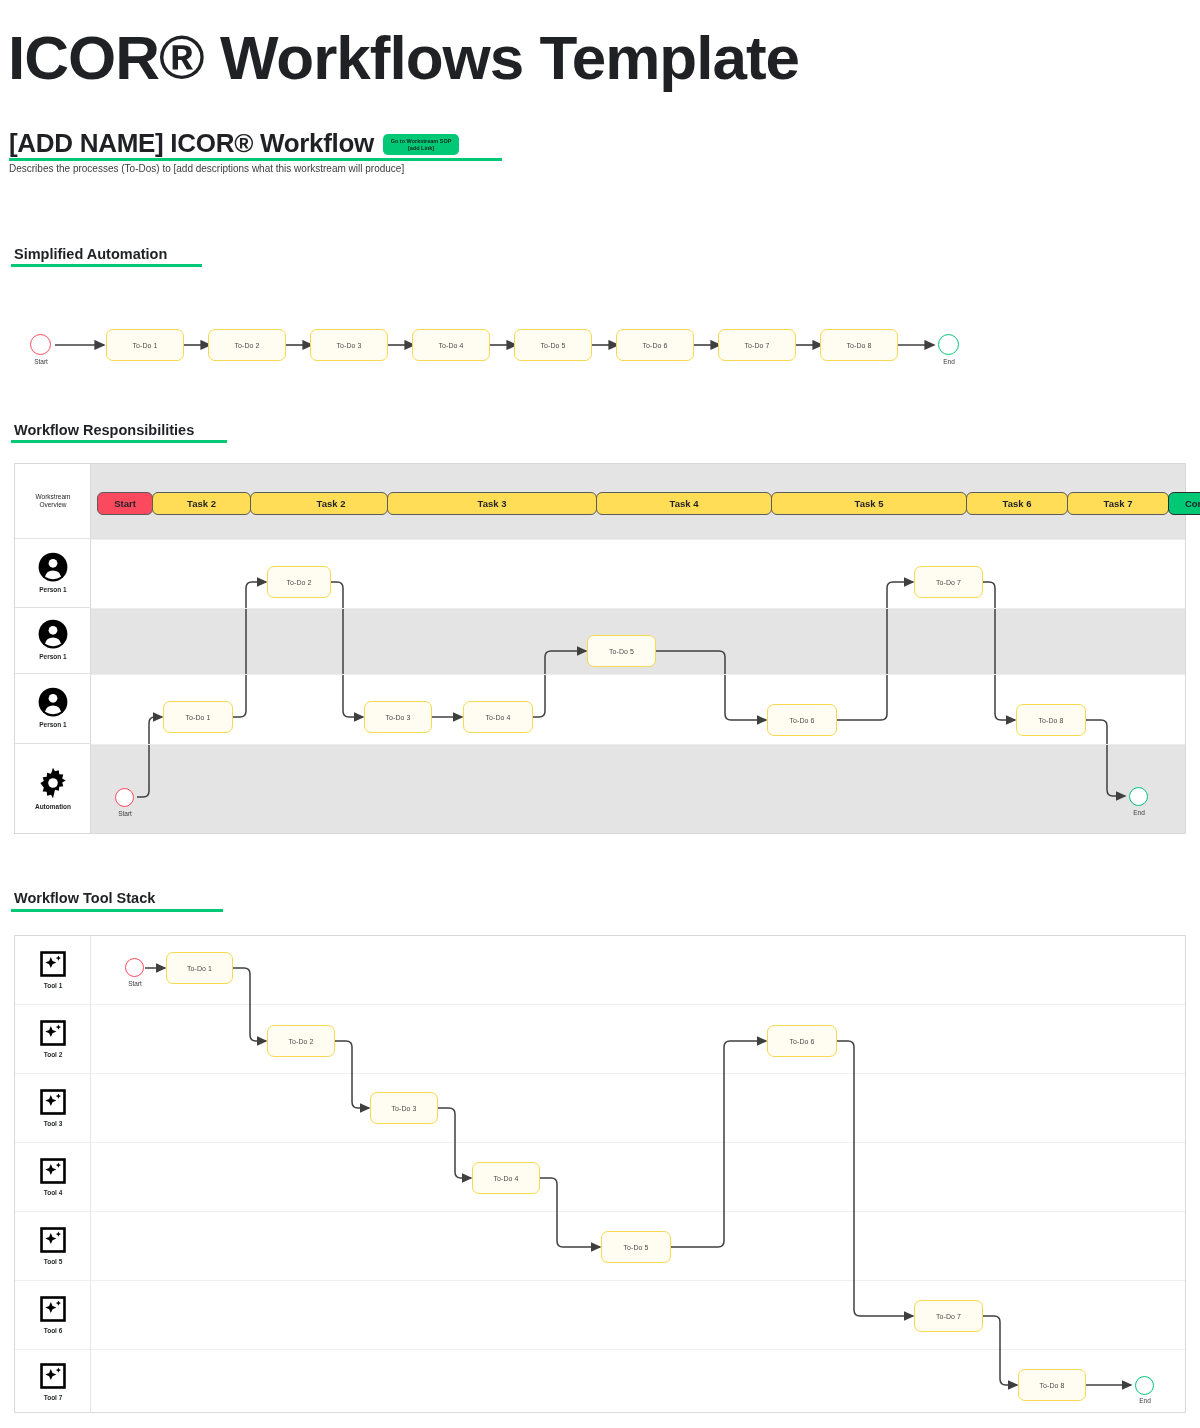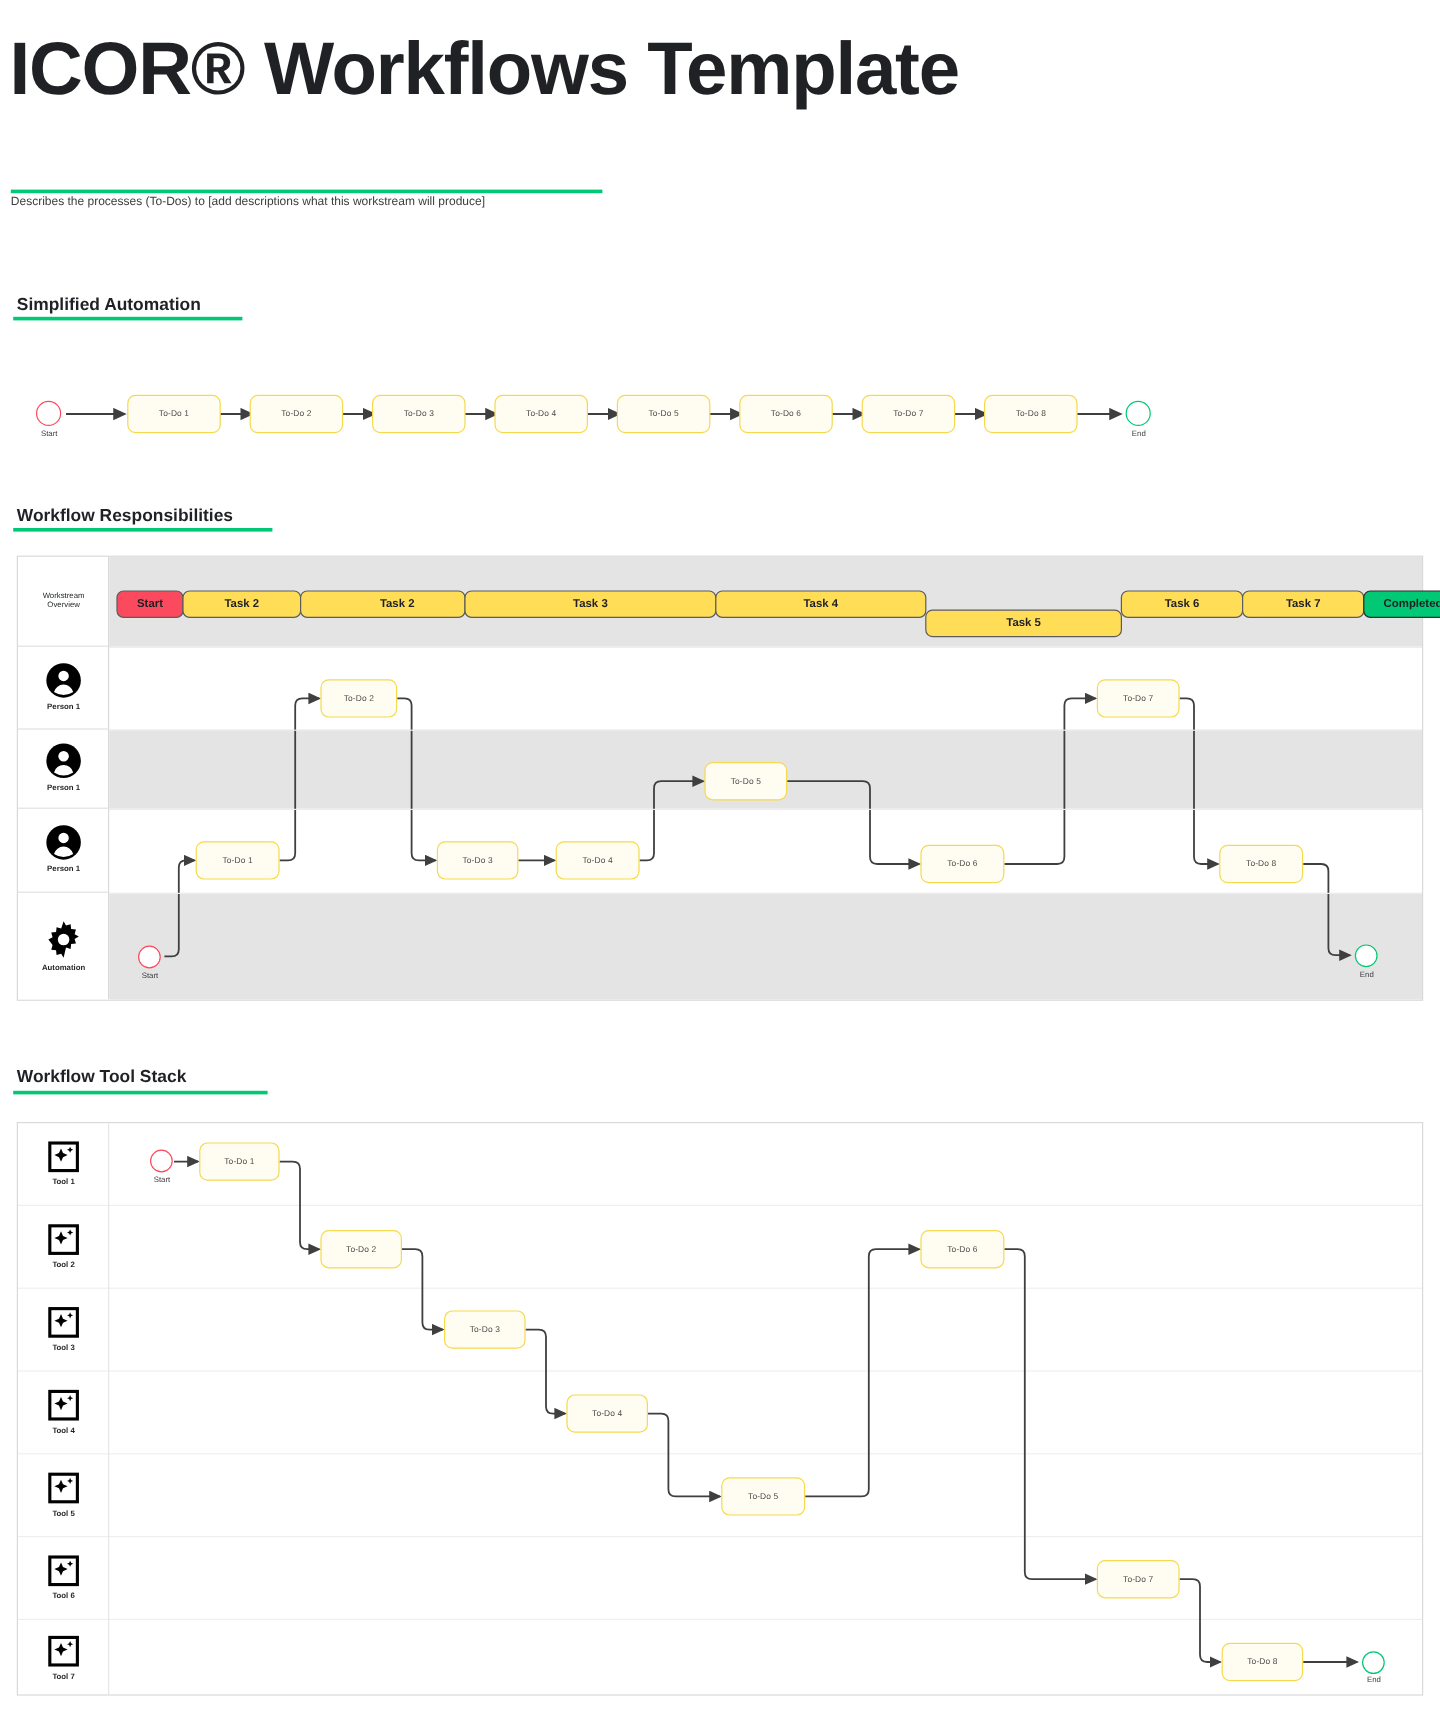--- a/index.html
+++ b/index.html
@@ -218,20 +218,24 @@
 
   svg { display: block; overflow: visible; }
 </style>
 </head>
 <body>
 
 <div class="page">
 
   <div class="doc-title">ICOR® Workflows Template</div>
 
+  <div class="sub-head-wrap">
+    <span class="sub-head">[ADD NAME] ICOR® Workflow</span>
+    <span class="sop-badge">Go to Workstream SOP [add Link]</span>
+  </div>
   <div class="sub-underline"></div>
   <div class="sub-desc">Describes the processes (To-Dos) to [add descriptions what this workstream will produce]</div>
 
   <div class="sec-head" style="left:14px; top:246px;">Simplified Automation</div>
   <div class="sec-rule" style="left:11px; top:264px; width:191px;"></div>
 
   <div class="flow" id="simplified-flow" style="left:0; top:300px; width:1200px; height:90px;">
     <svg width="1200" height="90">
       <defs>
         <marker id="ah1" markerWidth="7" markerHeight="7" refX="6" refY="3.2" orient="auto">
@@ -376,21 +380,21 @@
     <div class="node-circle node-end" style="left:1114px; top:323px; width:19px; height:19px;"></div>
     <div class="node-label" style="left:1104px; top:345px; width:40px;">End</div>
   </div>
 
   <div class="task-strip" style="left:97px;">
     <div class="task-pill pill-start" style="width:56px;">Start</div>
     <div class="task-pill pill-task" style="width:99px;">Task 2</div>
     <div class="task-pill pill-task" style="width:138px;padding-left:24px;">Task 2</div>
     <div class="task-pill pill-task" style="width:210px;">Task 3</div>
     <div class="task-pill pill-task" style="width:176px;">Task 4</div>
-    <div class="task-pill pill-task" style="width:164px;margin-top:16px;">Task 5</div>
+    <div class="task-pill pill-task" style="width:196px;">Task 5</div>
     <div class="task-pill pill-task" style="width:102px;">Task 6</div>
     <div class="task-pill pill-task" style="width:102px;">Task 7</div>
     <div class="task-pill pill-done" style="width:83px; border-color:#2f2f2f;">Completed</div>
   </div>
 
   <div class="sec-head" style="left:14px; top:890px;">Workflow Tool Stack</div>
   <div class="sec-rule" style="left:11px; top:909px; width:212px;"></div>
 
   <div class="tool-table">
 

